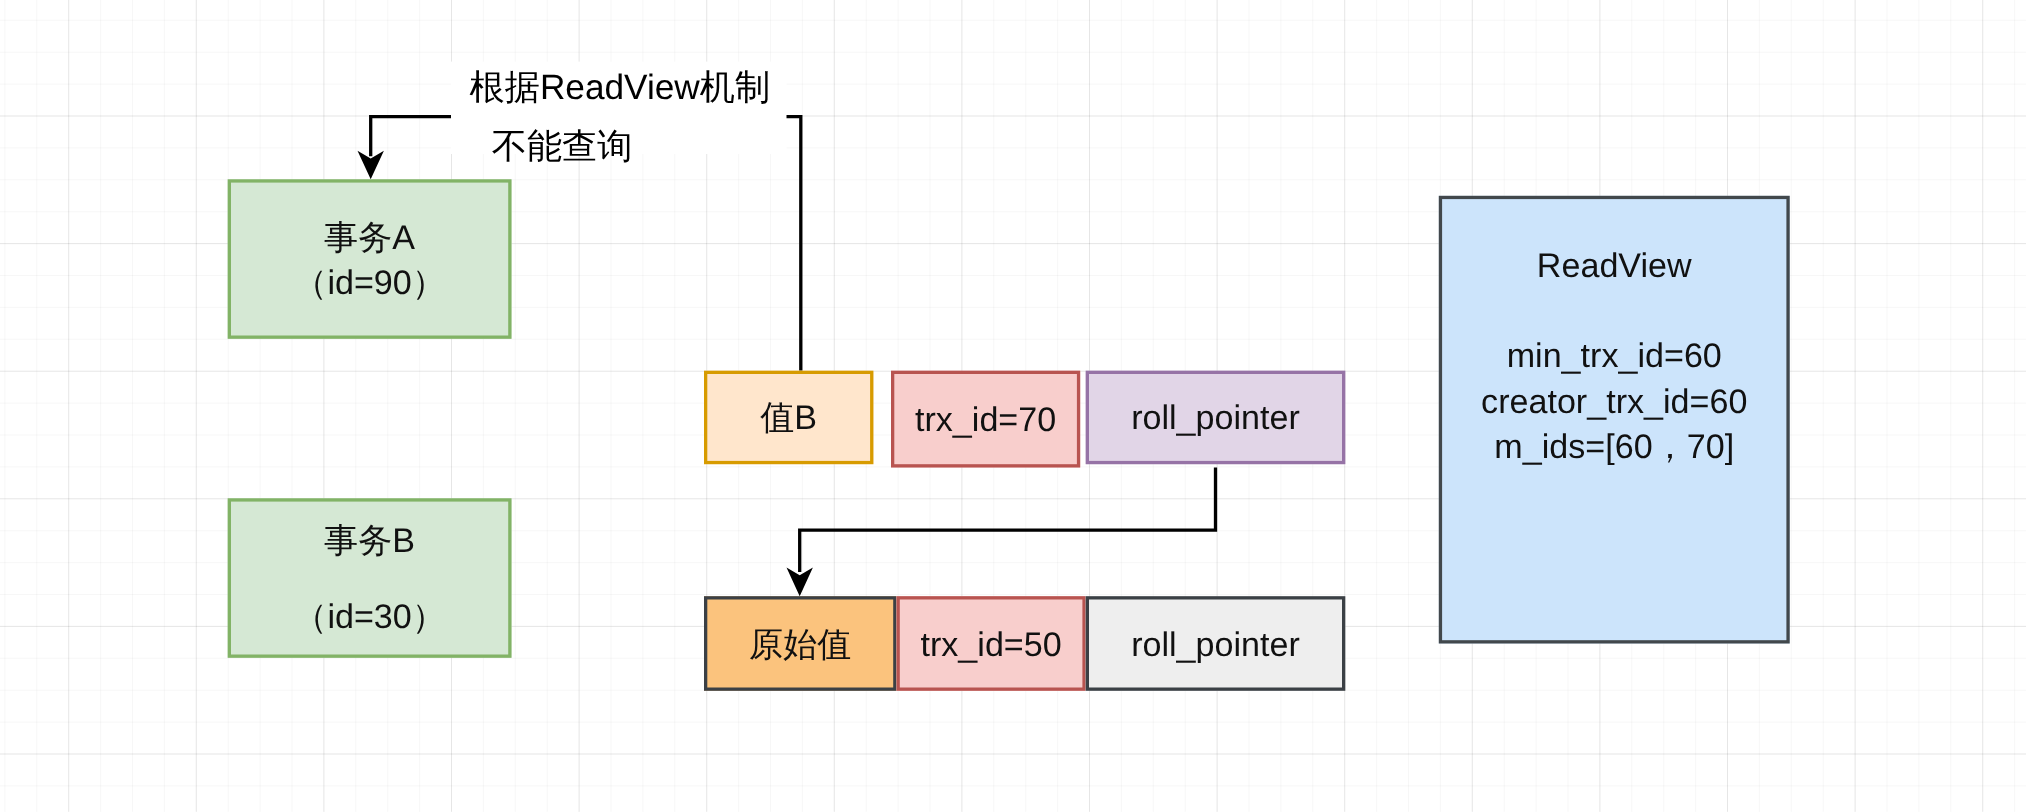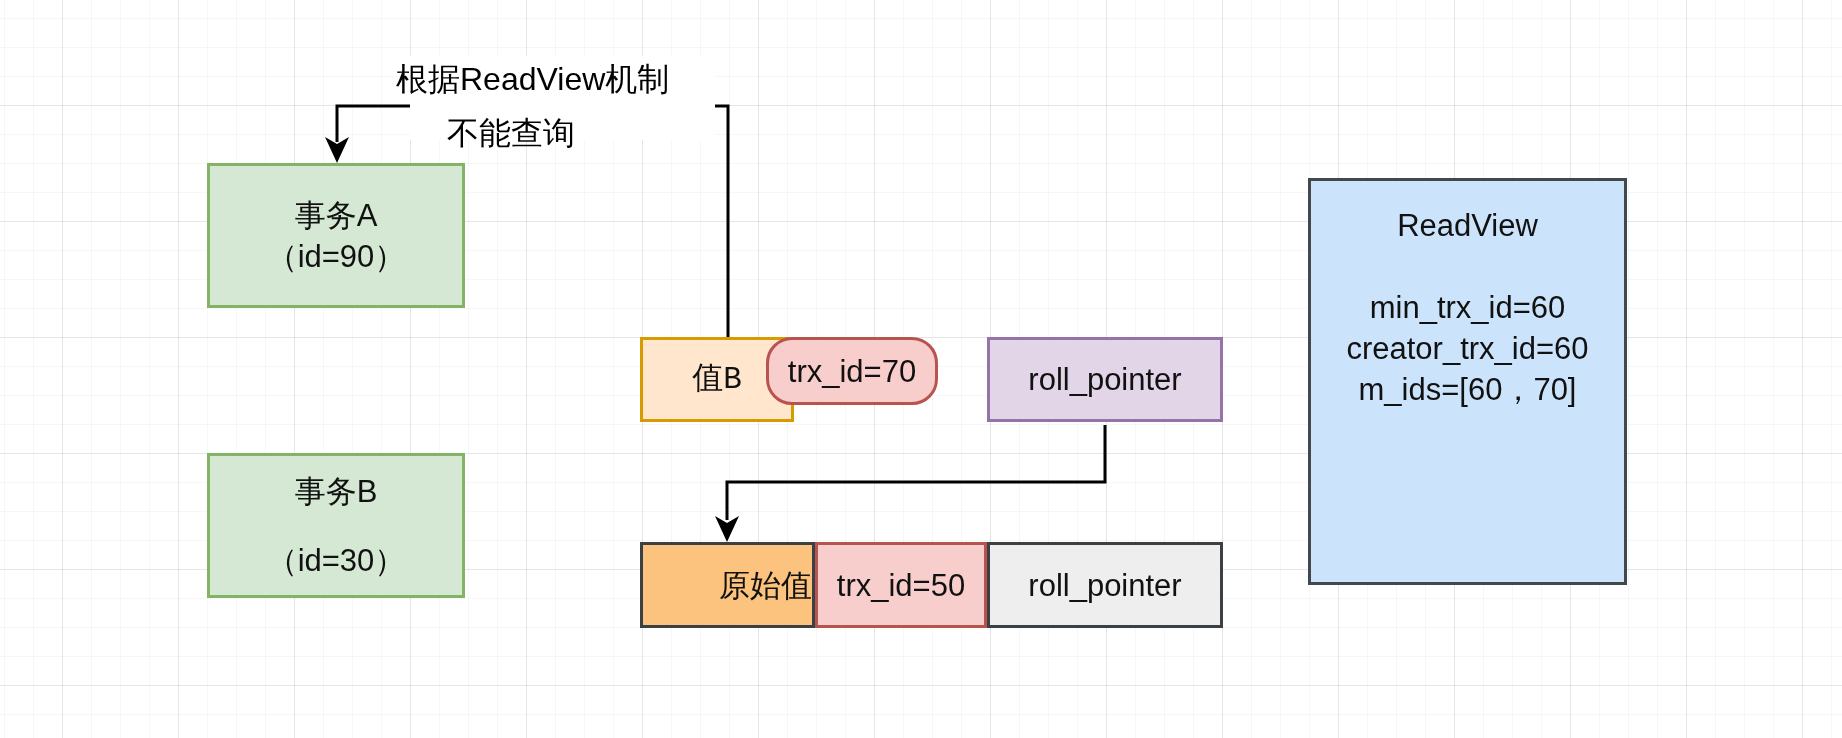--- a/index.html
+++ b/index.html
@@ -41,25 +41,25 @@
     position:absolute;left:410px;top:56px;width:305px;height:84px;
     background:#fff;
   }
   .anno-line{
     position:absolute;
     font-size:32px;
     line-height:38px;
     color:#000;
     white-space:nowrap;
   }
-  #anno1{left:396px;top:60px;width:303px;text-align:left;}
+  #anno1{left:412px;top:60px;width:303px;text-align:center;}
   #anno2{left:447px;top:114px;}
   #readview{
     justify-content:flex-start;
-    padding-top:24px;
+    padding-top:40px;
   }
   #readview .rv-line{height:41px;}
 </style>
 </head>
 <body>
 
 <div id="canvas">
 
   <svg class="connector-layer" viewBox="0 0 1842 738">
 
@@ -77,31 +77,31 @@
   <div class="box" style="left: 207px; top: 163px; width: 258px; height: 145px; background-color: rgb(213, 232, 212); border-color: rgb(130, 179, 102);">
     <div>事务A</div>
     <div>（id=90）</div>
   </div>
 
   <div class="box" style="left: 207px; top: 453px; width: 258px; height: 145px; background-color: rgb(213, 232, 212); border-color: rgb(130, 179, 102); gap: 28px;">
     <div>事务B</div>
     <div>（id=30）</div>
   </div>
 
-  <div class="box" style="left: 640px; top: 337px; width: 154px; height: 85px; background-color: rgb(255, 230, 204); border-color: rgb(215, 155, 0); font-family: Liberation Mono, monospace;">
+  <div class="box" style="left: 640px; top: 337px; width: 154px; height: 85px; background-color: rgb(255, 230, 204); border-color: rgb(215, 155, 0);">
     <div>值B</div>
   </div>
-  <div class="box" style="left: 766px; top: 337px; width: 172px; height: 68px; background-color: rgb(248, 206, 204); border-color: rgb(184, 84, 80); border-radius: 26px;">
+  <div class="box" style="left: 810px; top: 337px; width: 172px; height: 88px; background-color: rgb(248, 206, 204); border-color: rgb(184, 84, 80);">
     <div>trx_id=70</div>
   </div>
   <div class="box" style="left: 987px; top: 337px; width: 236px; height: 85px; background-color: rgb(225, 213, 231); border-color: rgb(150, 115, 166);">
     <div>roll_pointer</div>
   </div>
 
-  <div class="box" style="left: 640px; top: 542px; width: 175px; height: 86px; background-color: rgb(251, 195, 125); border-color: rgb(59, 64, 69); align-items: flex-end;">
+  <div class="box" style="left: 640px; top: 542px; width: 175px; height: 86px; background-color: rgb(251, 195, 125); border-color: rgb(59, 64, 69);">
     <div>原始值</div>
   </div>
   <div class="box" style="left: 815px; top: 542px; width: 172px; height: 86px; background-color: rgb(248, 206, 204); border-color: rgb(184, 84, 80);">
     <div>trx_id=50</div>
   </div>
   <div class="box" style="left: 987px; top: 542px; width: 236px; height: 86px; background-color: rgb(238, 238, 238); border-color: rgb(59, 64, 69);">
     <div>roll_pointer</div>
   </div>
 
   <div id="readview" class="box" style="left: 1308px; top: 178px; width: 319px; height: 407px; background-color: rgb(204, 228, 251); border-color: rgb(66, 72, 76);">

